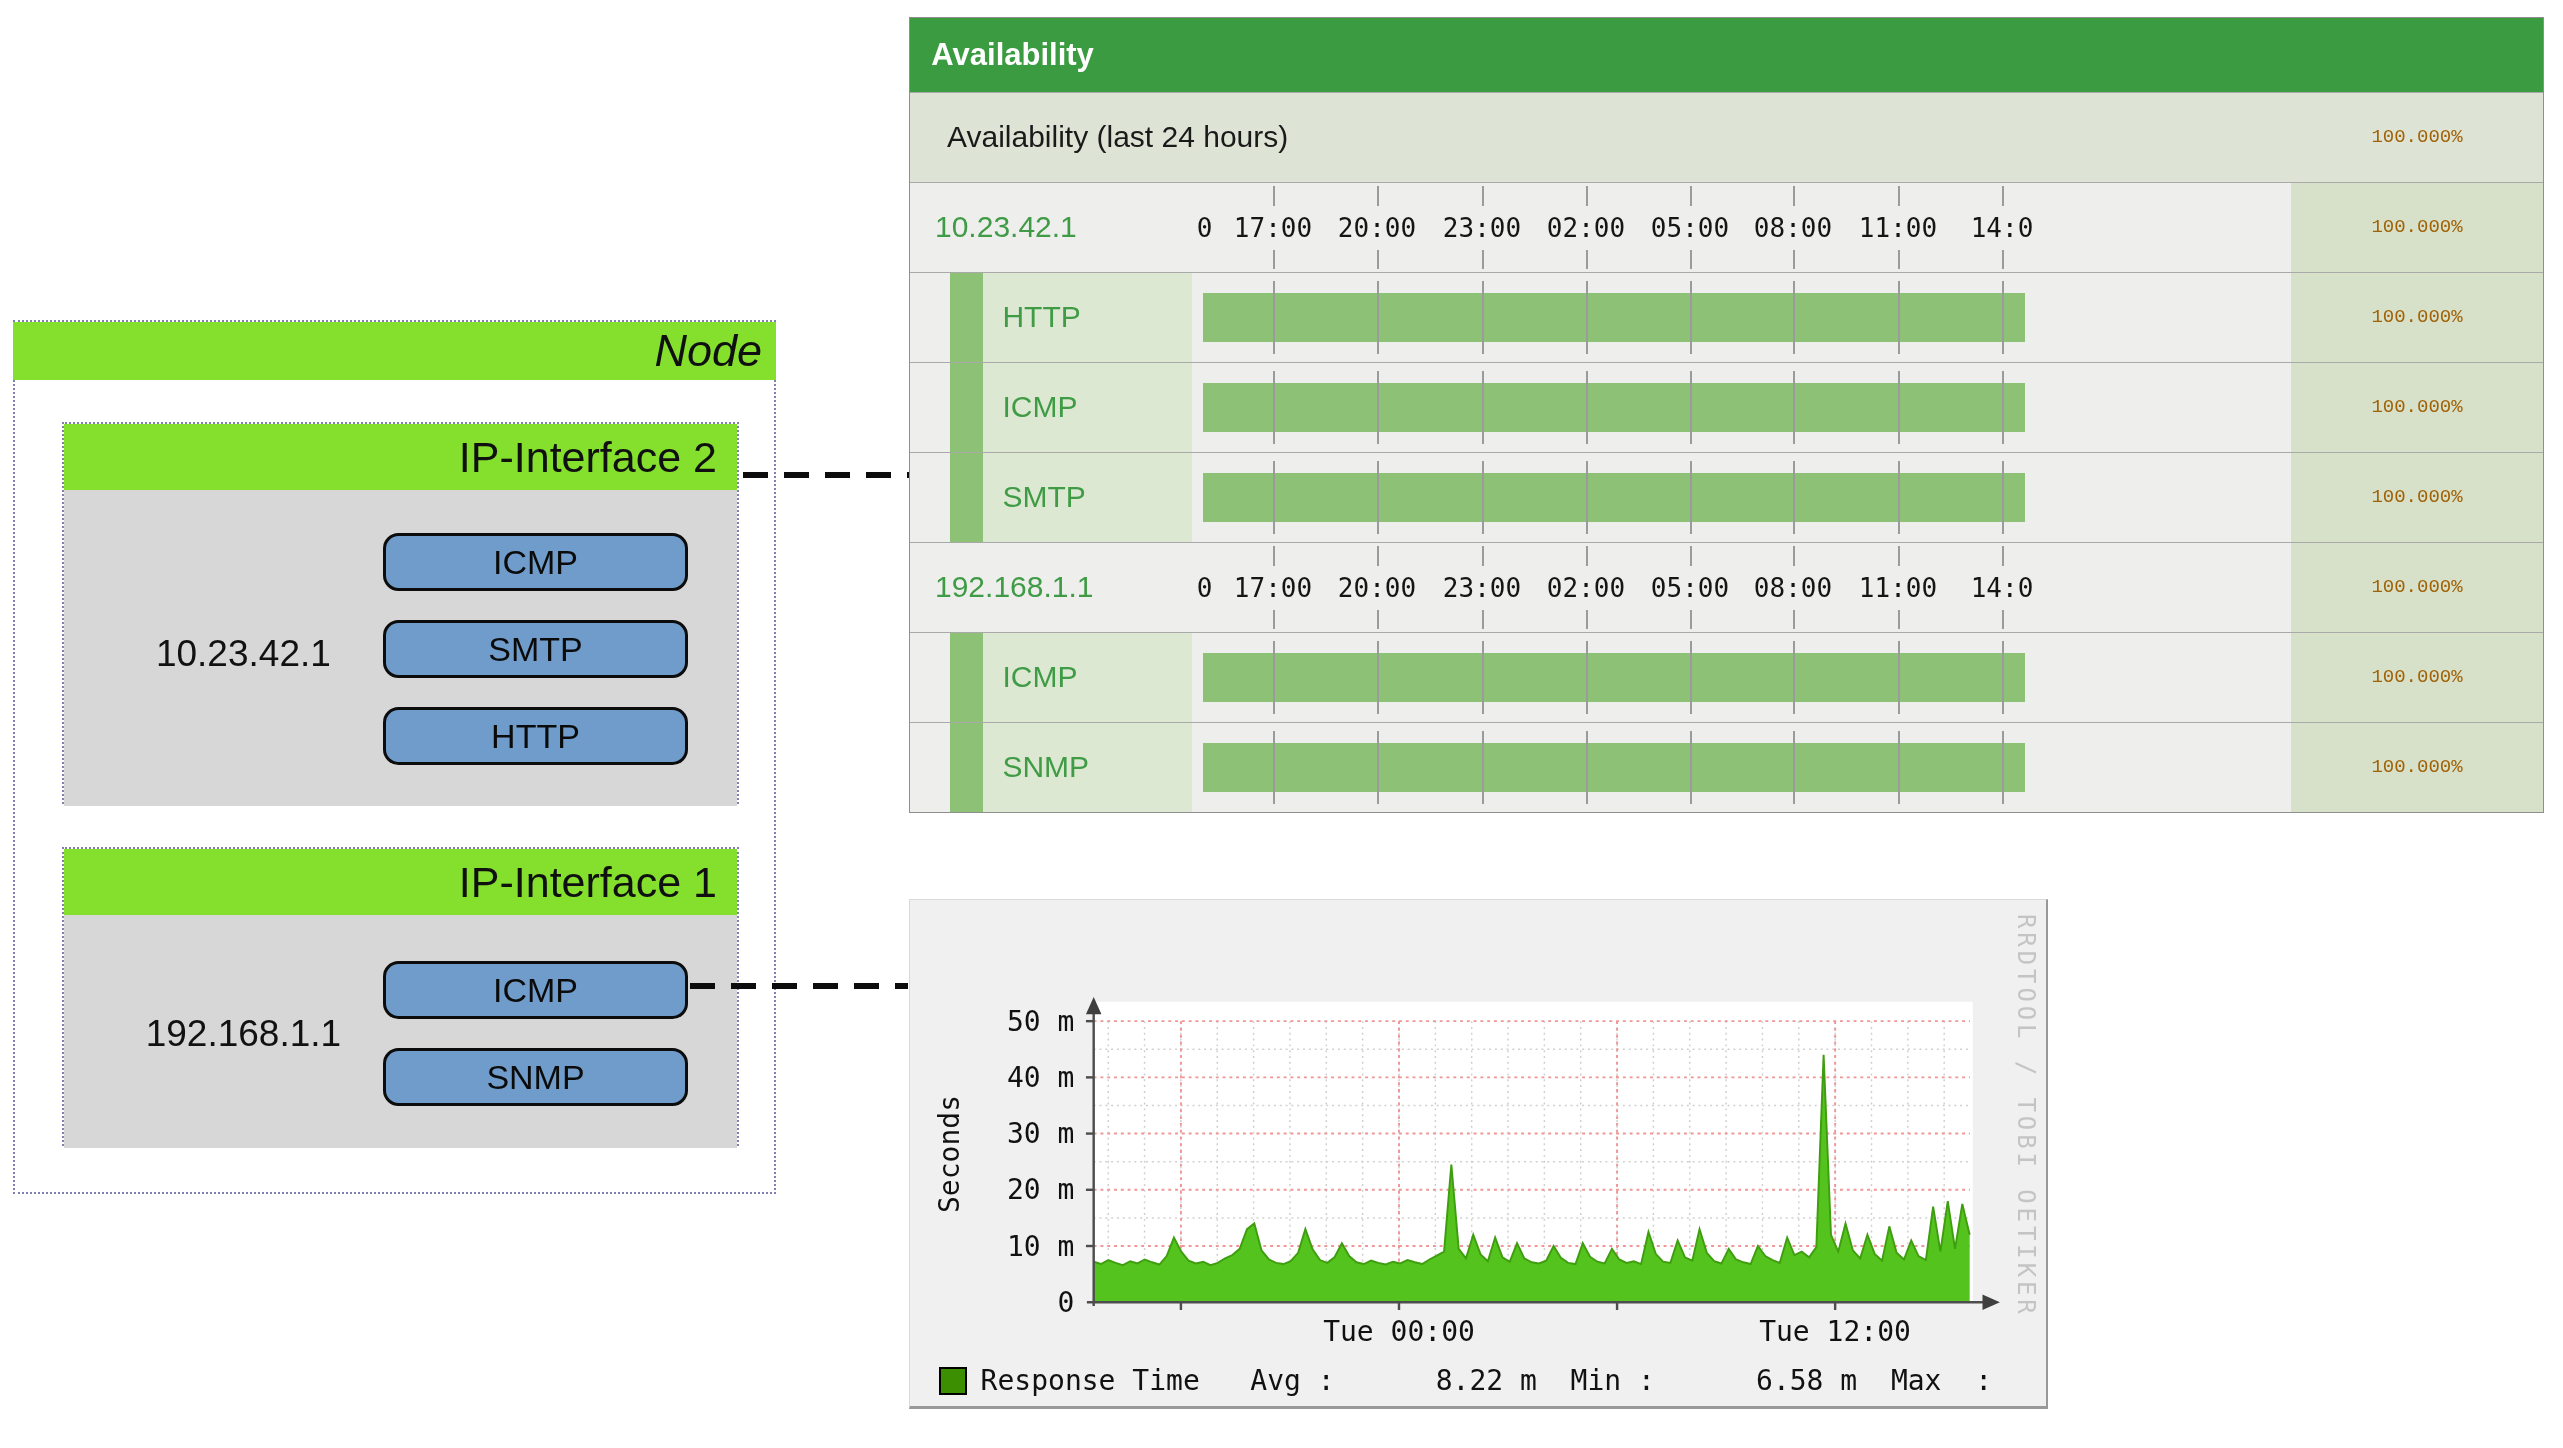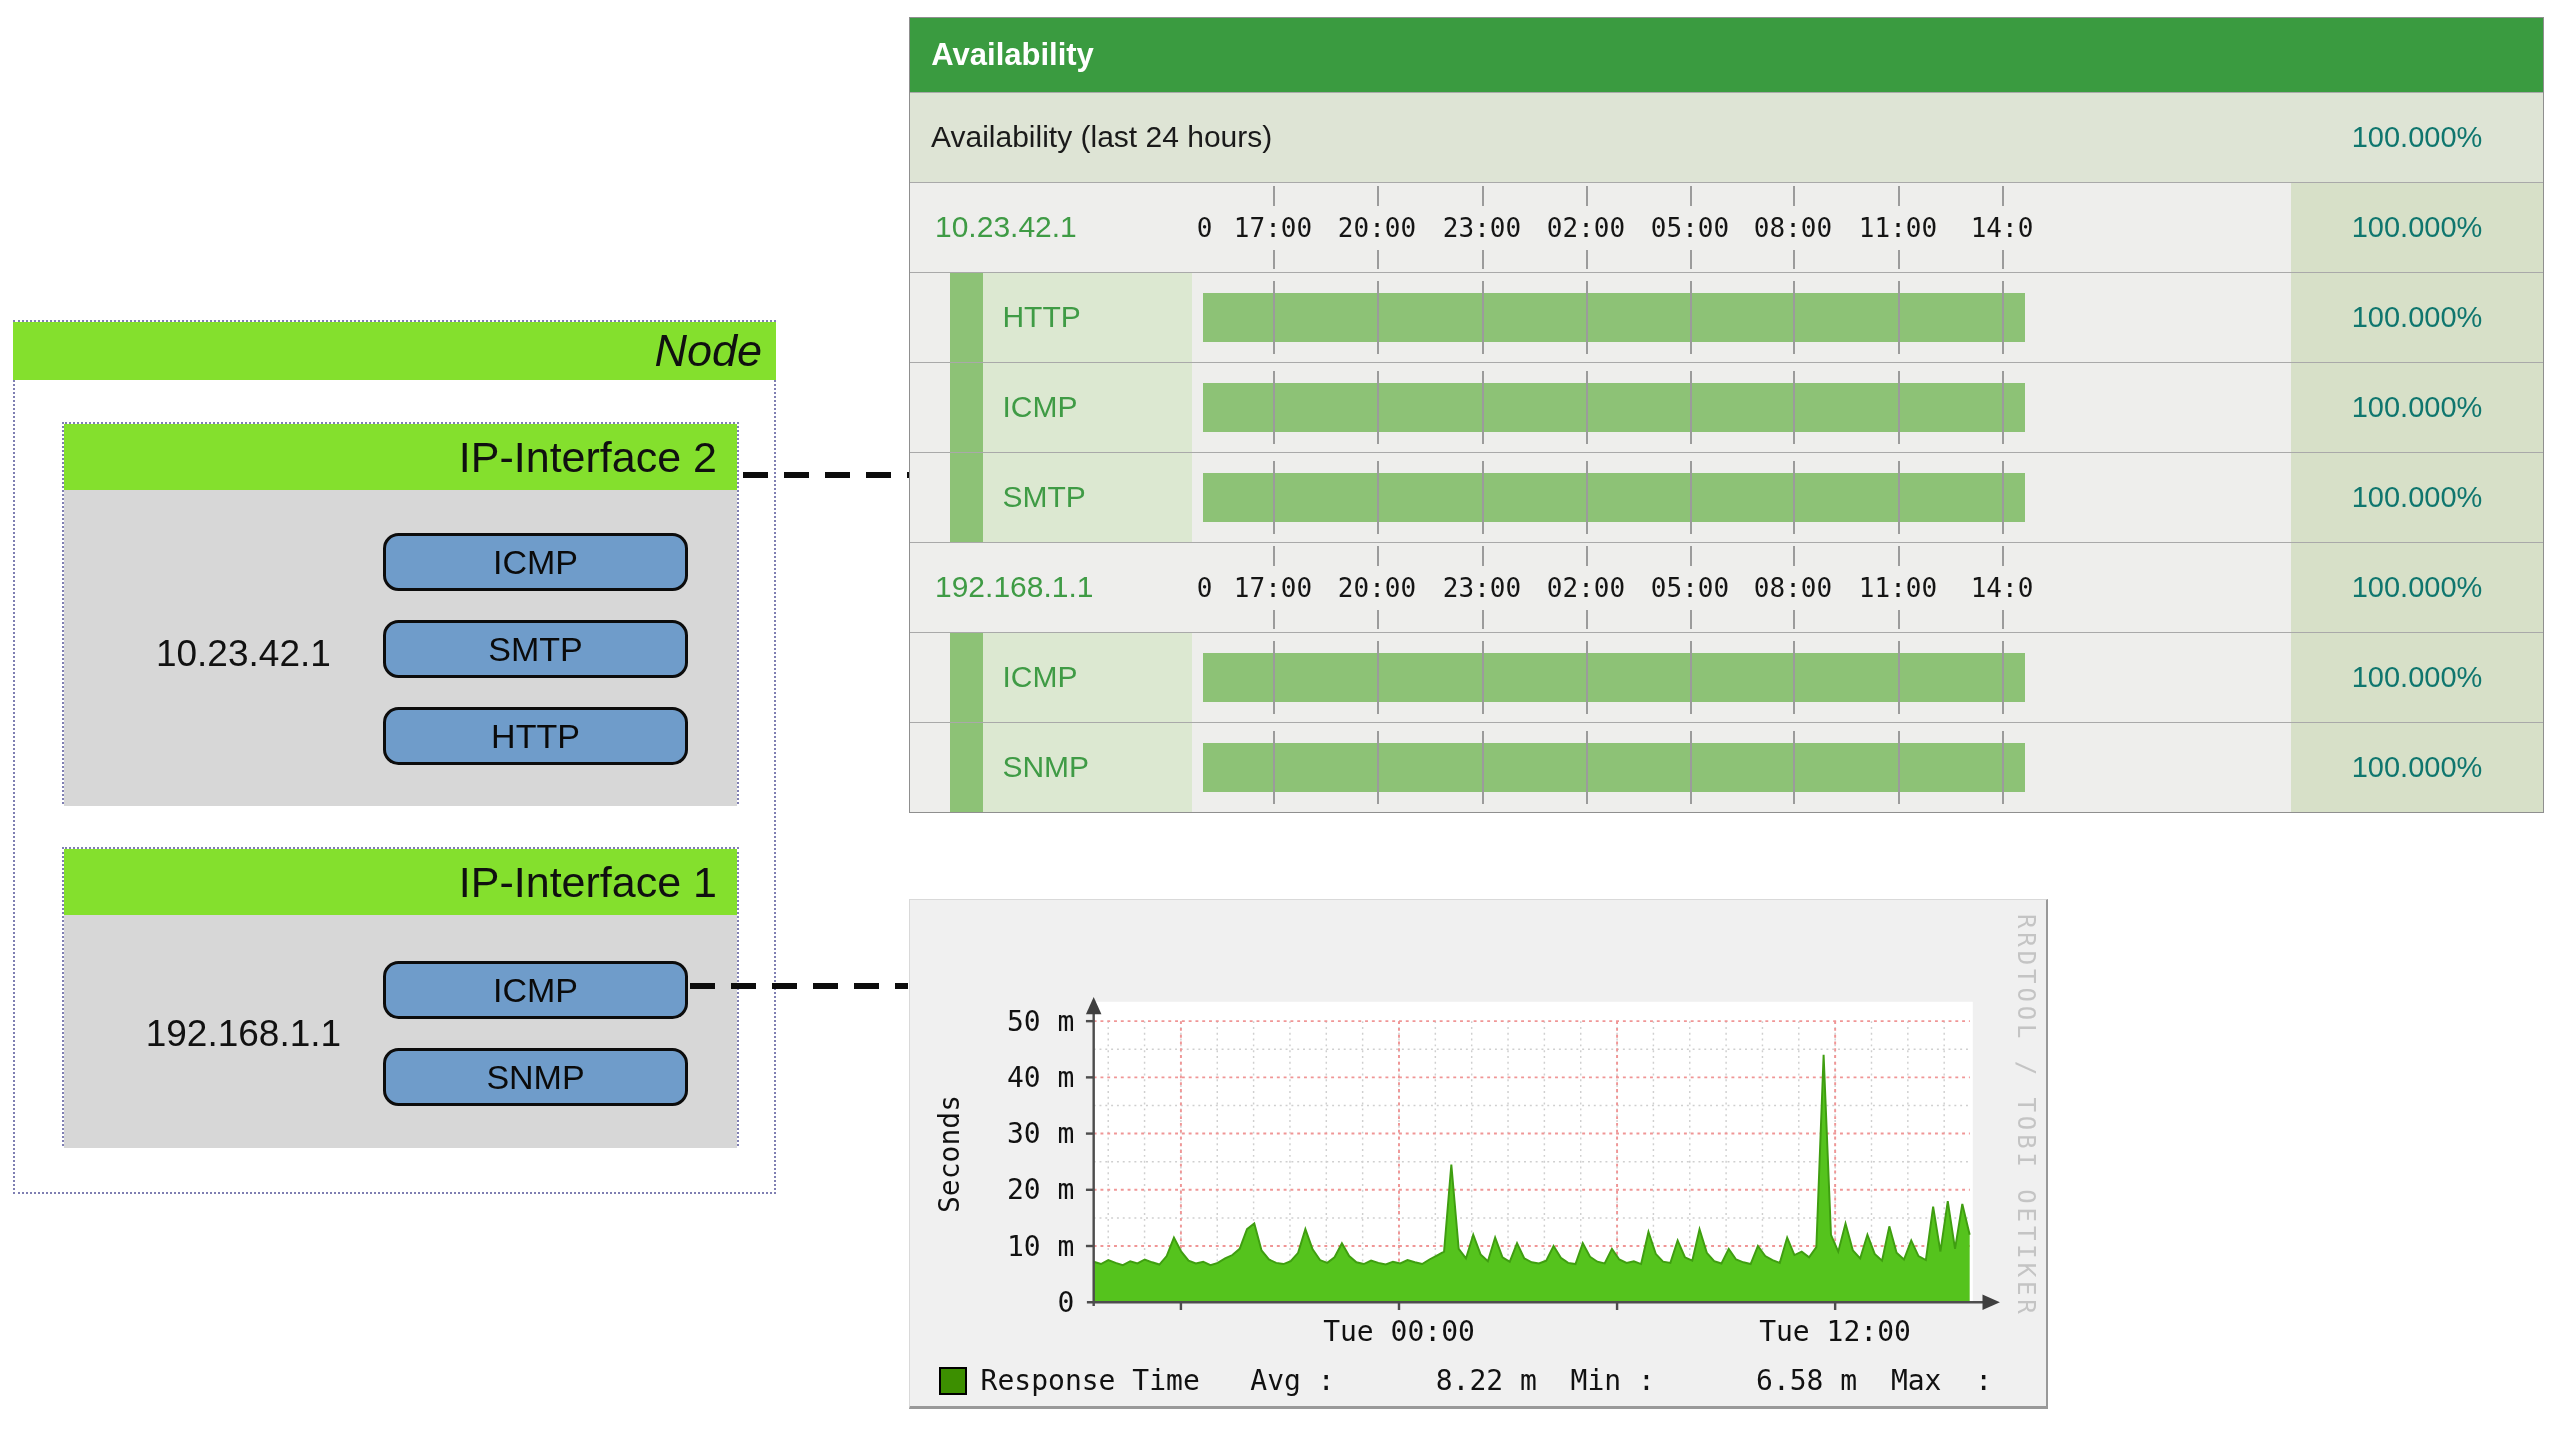--- a/index.html
+++ b/index.html
@@ -34,22 +34,22 @@
   .avail-header{height:74px;background:#3a9b40;color:#fff;font-weight:bold;font-size:31px;
                 display:flex;align-items:center;padding-left:21.3px;box-sizing:border-box;}
   .avail-row{display:flex;height:90px;border-top:1.9px solid #a9a9a9;box-sizing:border-box;}
   .cell{height:100%;box-sizing:border-box;position:relative;}
   .c-indent{width:40px;background:#eeeeec;}
   .c-strip{width:33px;background:#8dc276;}
   .c-svc{width:209px;background:#dce8d1;display:flex;align-items:center;padding-left:19.4px;
          font-size:30px;color:#3f9b45;}
   .c-main{width:1099px;background:#eeeeec;position:relative;}
   .c-value{flex:1;background:#d7e0c8;display:flex;align-items:center;justify-content:center;
-           font-size:29px;color:#0f766e;}
-  .c-sumlabel{width:1381px;background:#dee4d5;display:flex;align-items:center;padding-left:21px;
+           font-size:19px;color:#a16207;font-family:Liberation Mono, monospace;}
+  .c-sumlabel{width:1381px;background:#dee4d5;display:flex;align-items:center;padding-left:37px;
               font-size:30px;color:#1a1a1a;}
   .v-sum{background:#dee4d5;}
   .c-iplabel{width:282px;background:#eeeeec;display:flex;align-items:center;padding-left:25px;
              font-size:30px;color:#3f9b45;}
   .avail-bar{position:absolute;left:10.7px;top:20.4px;width:822px;height:49px;background:#8dc276;}
   .bar-tick{position:absolute;top:8.7px;width:1.9px;height:73px;background:#9b9b9b;}
   .tl-nub{position:absolute;width:1.9px;height:19.4px;background:#9b9b9b;}
   .tl-label{position:absolute;top:0;height:90px;line-height:90px;transform:translateX(-50%);
             font-family:"DejaVu Sans Mono",monospace;font-size:26px;color:#151515;white-space:nowrap;}
 

